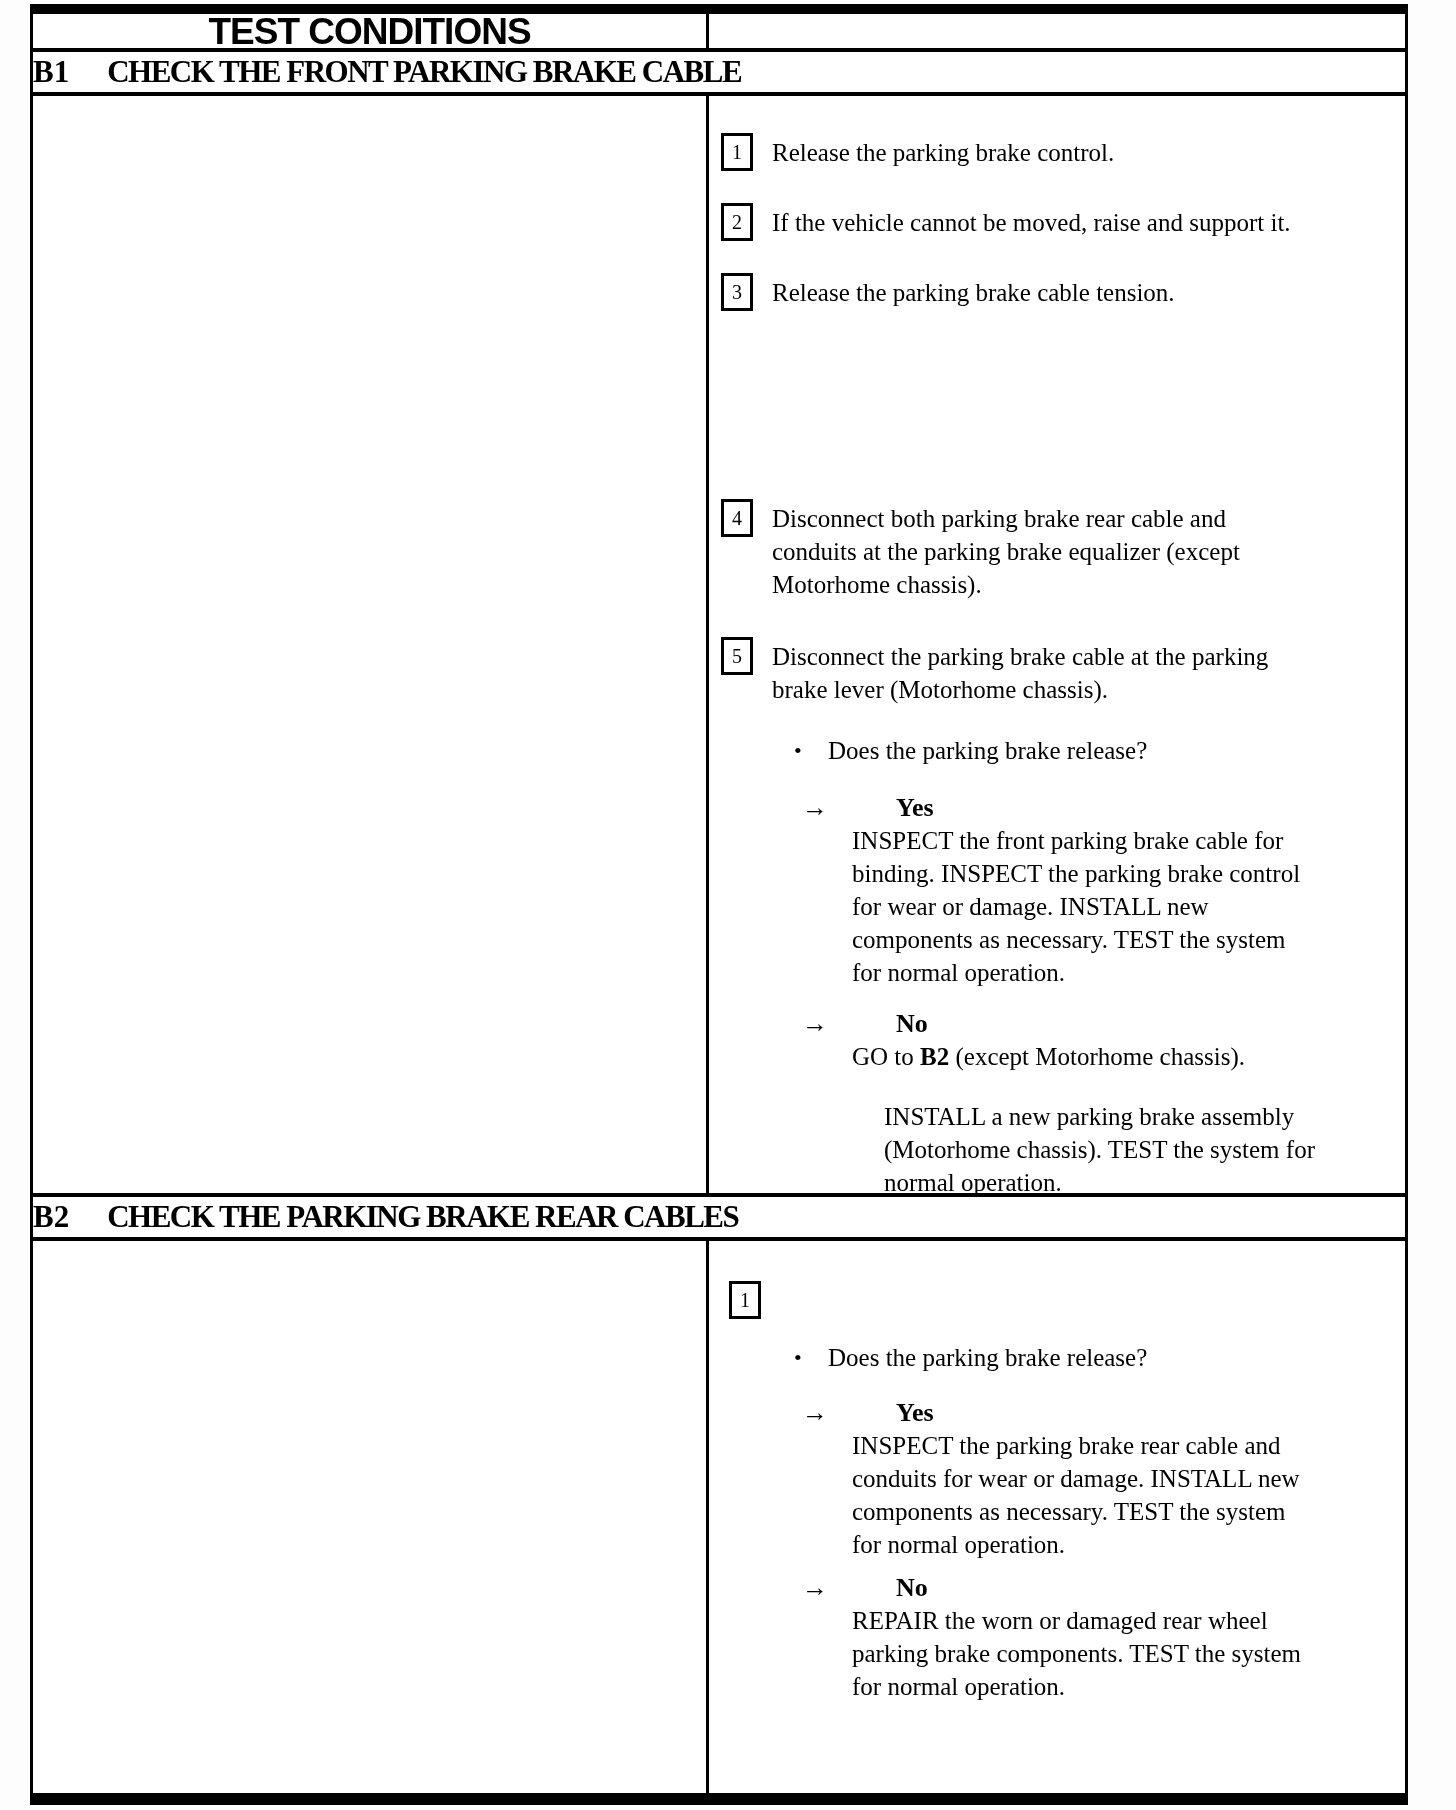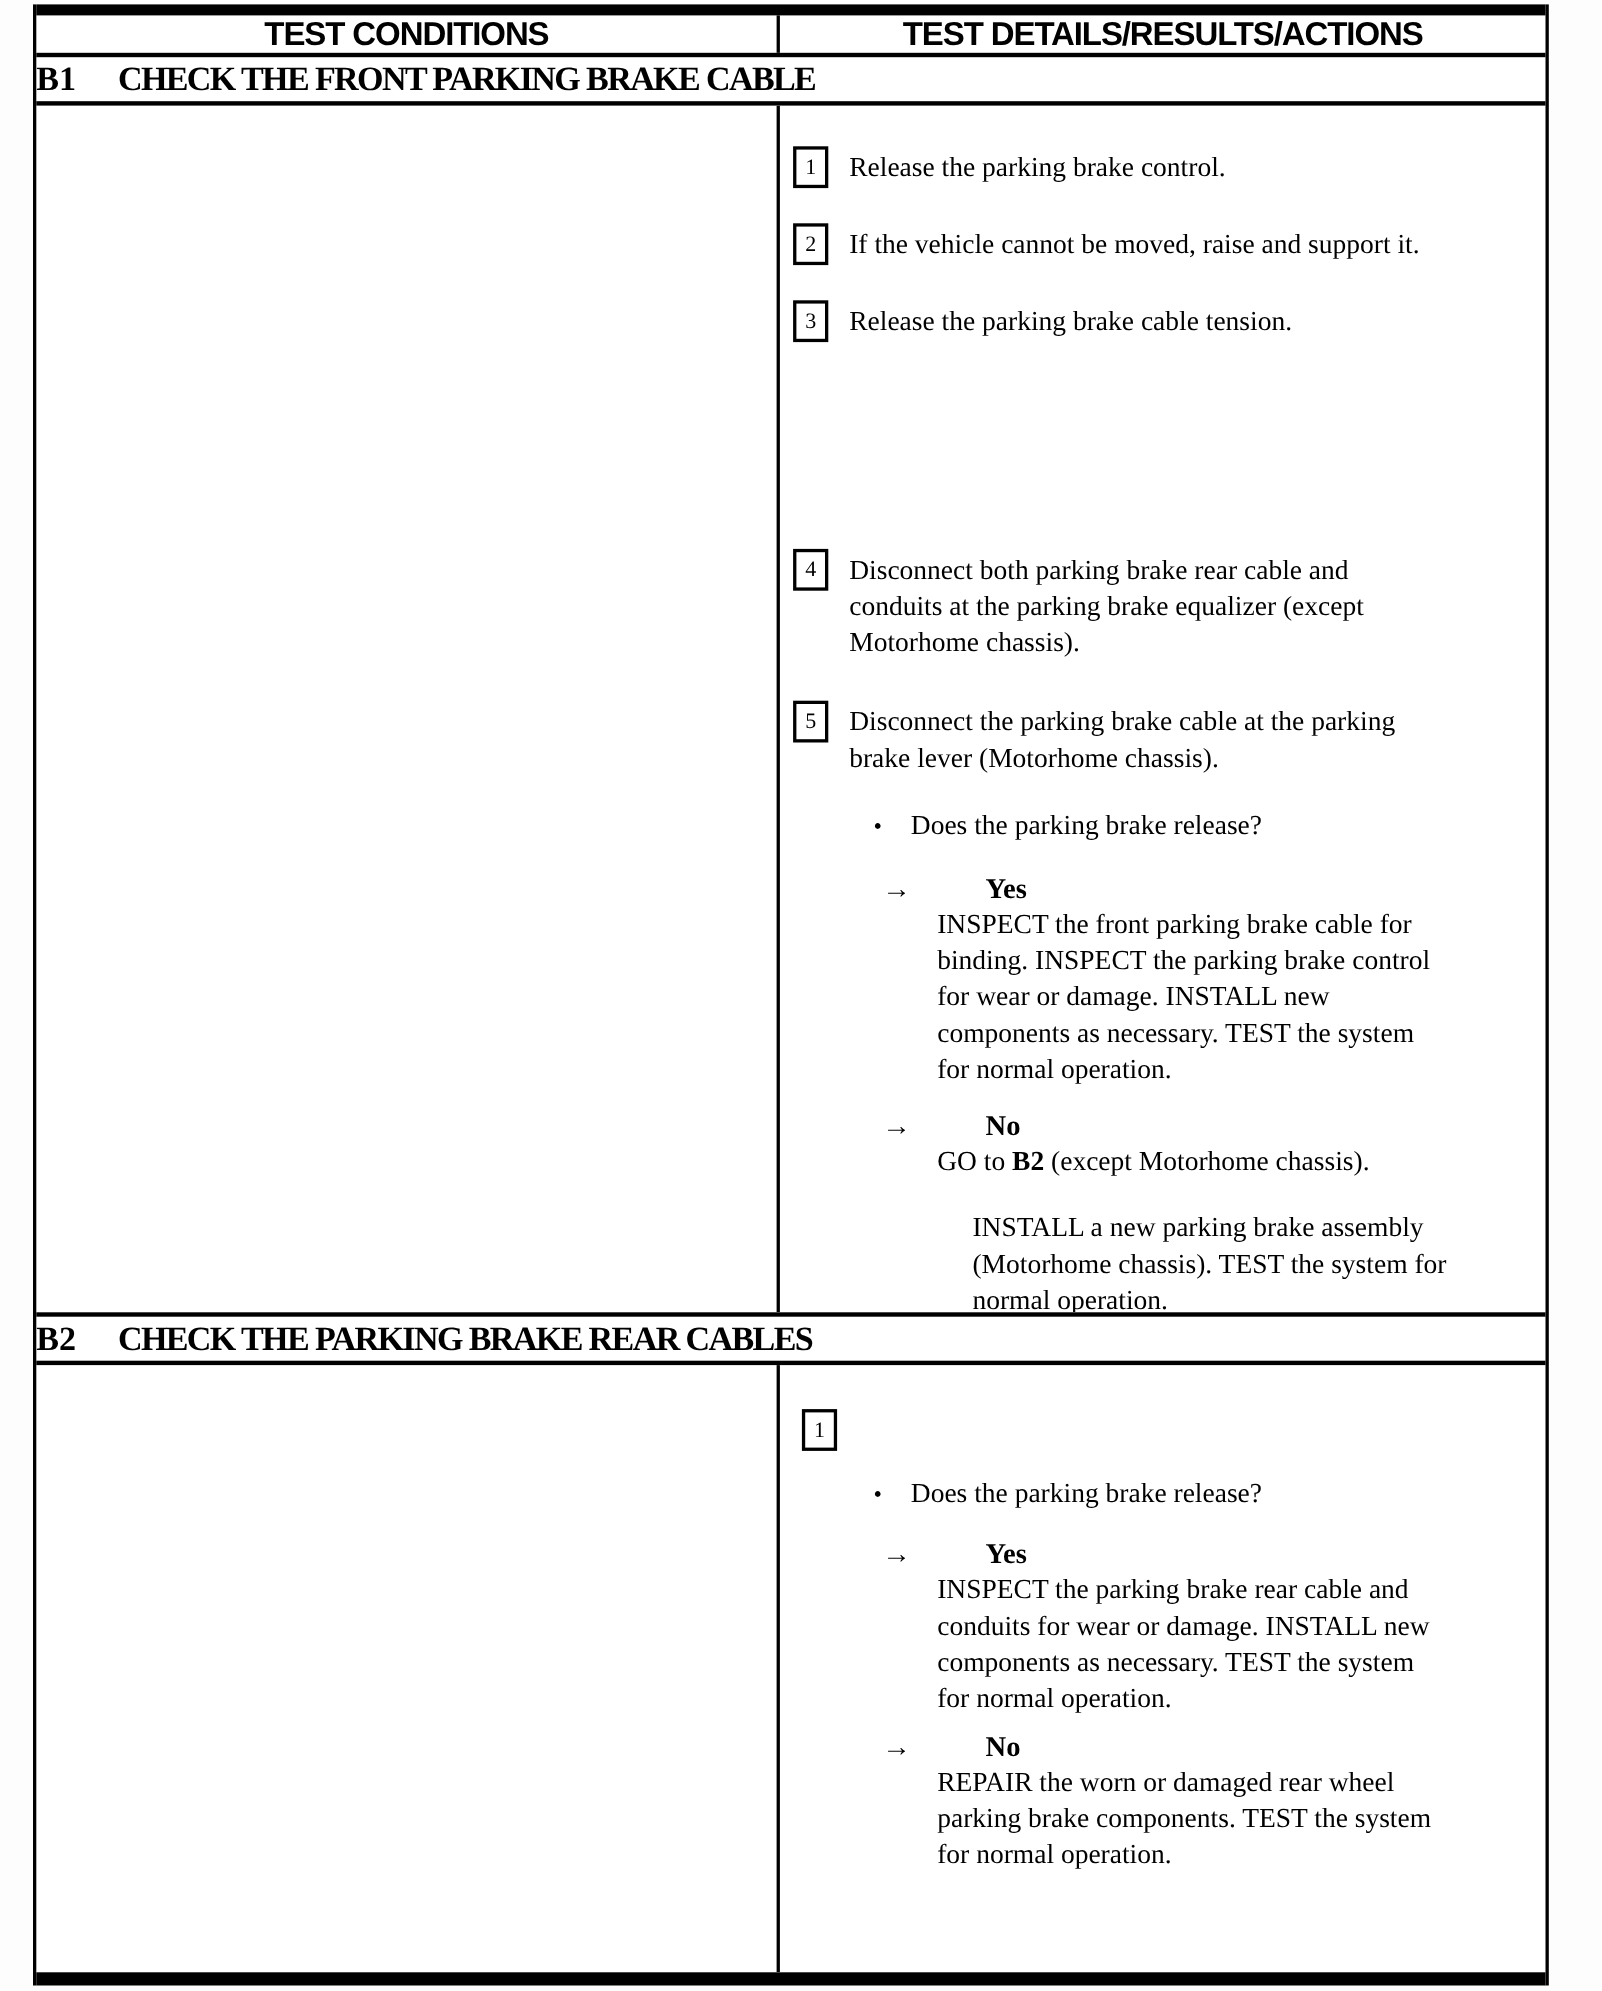--- a/index.html
+++ b/index.html
@@ -9,21 +9,21 @@
   .frame {
     position:absolute; left:30px; top:4px; width:1378px; height:1801px;
     border-left:3px solid #000; border-right:3px solid #000;
     display:flex; flex-direction:column; background:#fff;
   }
   .topbar { height:10px; background:#000; }
   .bottombar { height:12px; background:#000; }
 
   .headrow {
     height:38px; border-bottom:4px solid #000; display:flex; align-items:center;
-    font-family:"Liberation Sans", sans-serif; font-weight:bold; font-size:30px; letter-spacing:-1px;
+    font-family:"Liberation Sans", sans-serif; font-weight:bold; font-size:37px; letter-spacing:-1px;
   }
   .hcell { text-align:center; padding-top:2px; }
   .hcell.left  { width:676px; height:100%; border-right:3px solid #000; display:flex; align-items:center; justify-content:center; }
   .hcell.right { flex:1; height:100%; display:flex; align-items:center; justify-content:center; }
 
   .titlerow {
     height:44px; border-bottom:4px solid #000; display:flex; align-items:center;
     padding-left:0; font-size:31px; overflow:hidden; white-space:nowrap;
   }
   .secid   { font-weight:bold; letter-spacing:0; margin-right:38px; }
@@ -74,21 +74,20 @@
 </head>
 <body>
 
 <div class="page">
   <div class="frame">
 
     <div class="topbar"></div>
 
     <div class="headrow">
       <div class="hcell left">TEST CONDITIONS</div>
-      <div class="hcell right">TEST DETAILS/RESULTS/ACTIONS</div>
     </div>
 
     <div class="titlerow">
       <span class="secid">B1</span>
       <span class="sectitle">CHECK THE FRONT PARKING BRAKE CABLE</span>
     </div>
 
     <div class="bodyrow b1">
       <div class="cond"></div>
       <div class="det">

